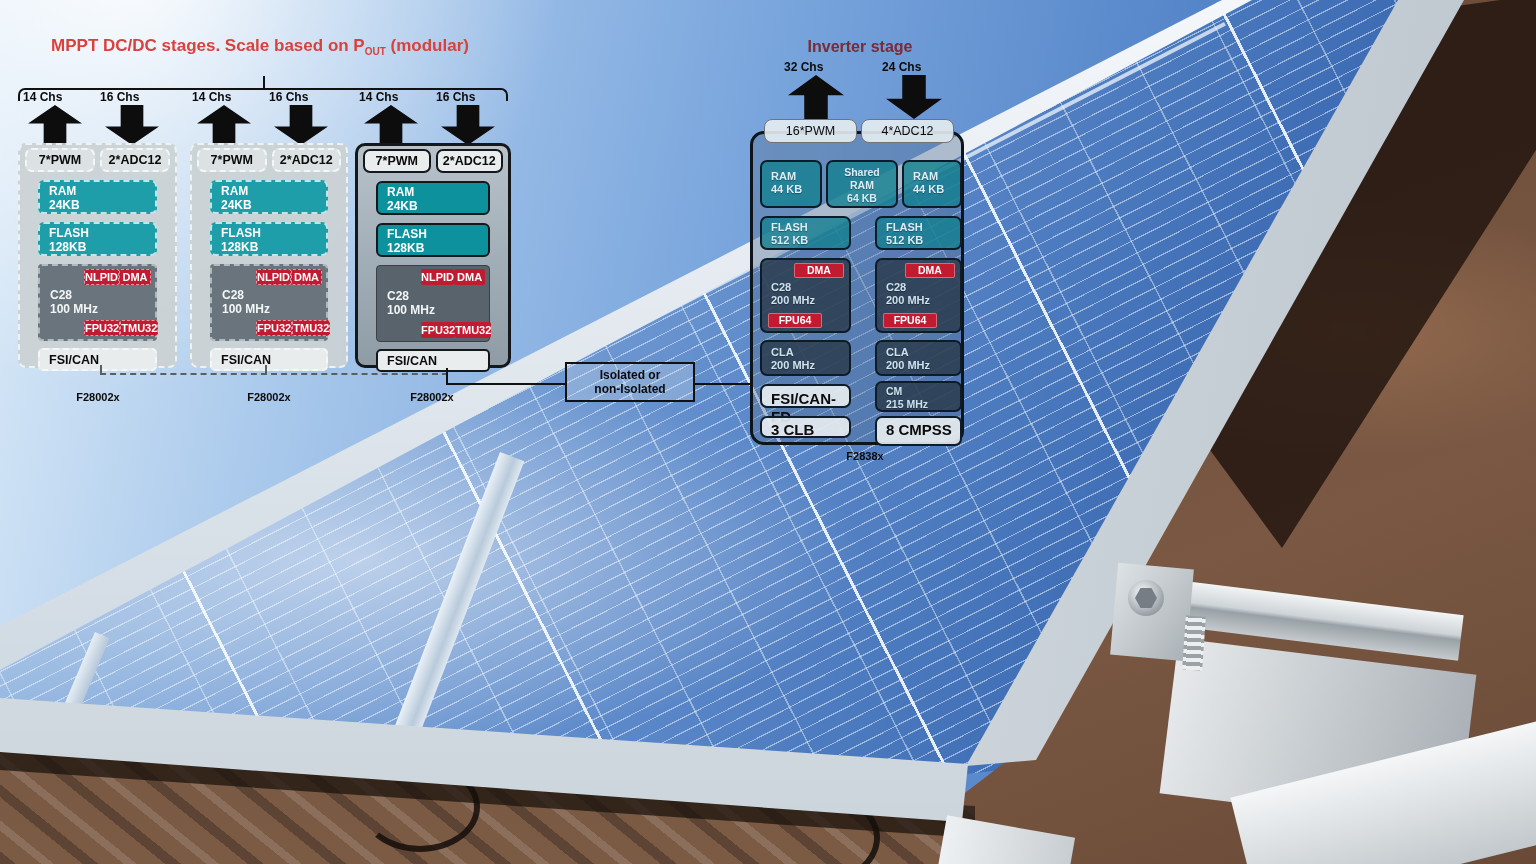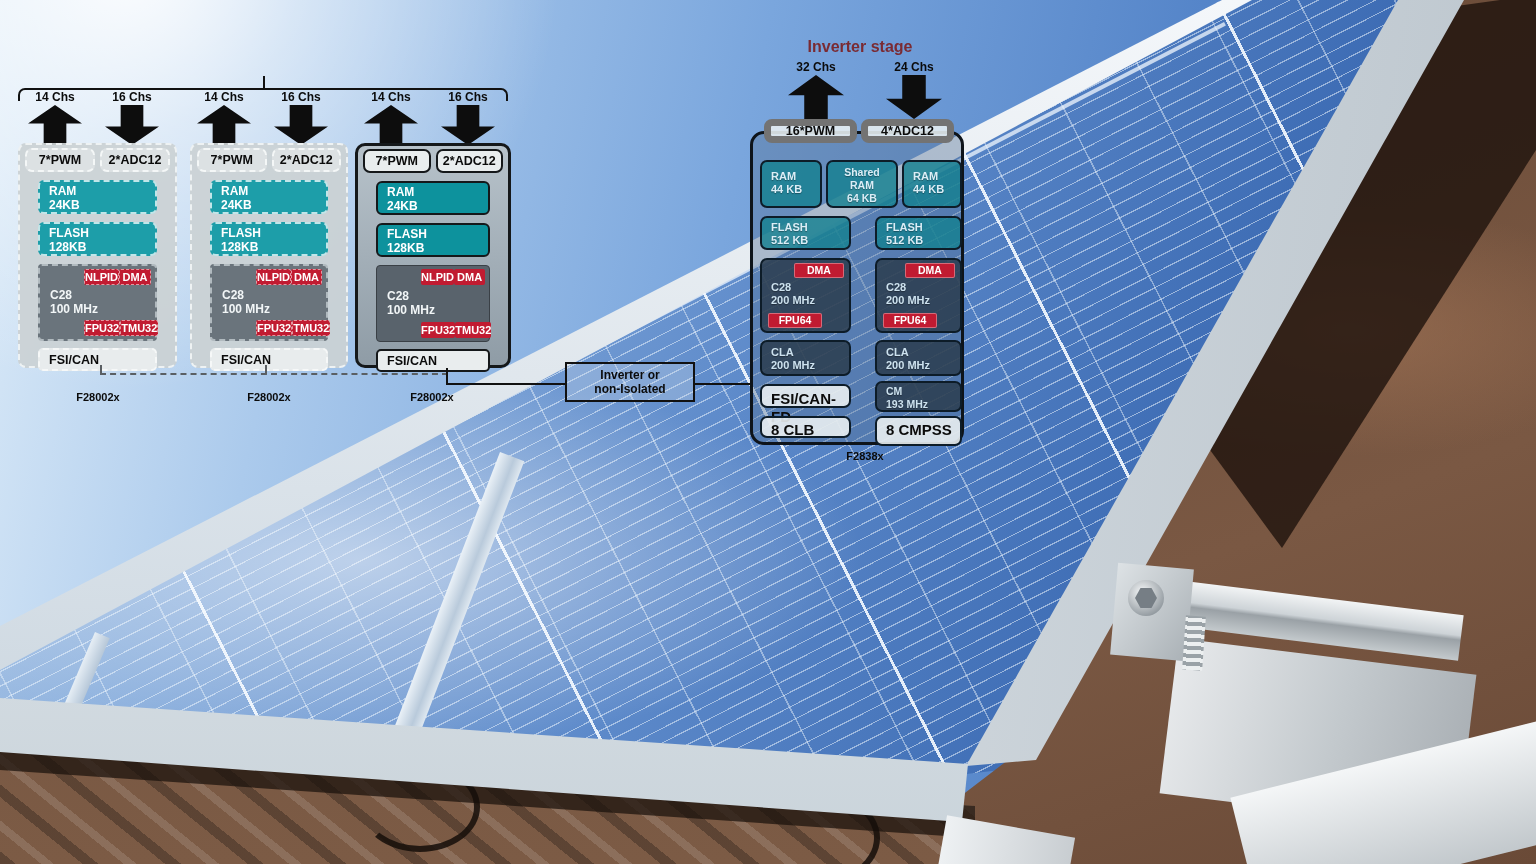--- a/index.html
+++ b/index.html
@@ -67,21 +67,21 @@
   .diagram{position:absolute;inset:0;z-index:10;}
   .abs{position:absolute;}
   .mppt-title{left:20px;top:36px;width:480px;text-align:center;
     color:#d9423c;font-size:17px;font-weight:bold;}
   .mppt-title sub{font-size:10px;}
   .inv-title{left:760px;top:38px;width:200px;text-align:center;
     color:#7a2b33;font-size:16px;font-weight:bold;}
   .bracket{left:18px;top:88px;width:490px;height:13px;border:2px solid #111;
     border-bottom:none;border-radius:7px 7px 0 0;}
   .bracket .tick{position:absolute;left:50%;top:-14px;width:2px;height:14px;background:#111;}
-  .chs-group{width:64px;text-align:center;}
+  .chs-group{width:64px;text-align:left;}
   .chs-label{font-size:12px;font-weight:bold;color:#0b0b0b;height:15px;}
   .arrow{width:54px;height:40px;background:#0d0d0d;margin:0 auto;}
   .arrow.up{clip-path:polygon(50% 0,100% 46%,71% 46%,71% 100%,29% 100%,29% 46%,0 46%);}
   .arrow.down{clip-path:polygon(50% 100%,100% 54%,71% 54%,71% 0,29% 0,29% 54%,0 54%);}
   .arrow.big{width:56px;height:44px;}
 
   .module{position:absolute;top:143px;height:225px;padding:3px 5px;}
   .module.ghost{background:rgba(203,209,212,0.92);border:2px dashed #eef2f3;border-radius:8px;}
   .module.solid{background:linear-gradient(180deg,#b7c2ca,#8f9ca6);border:3px solid #15181a;border-radius:10px;}
   .io-row{display:flex;gap:5px;height:24px;}
@@ -114,22 +114,22 @@
   .dash-h{left:100px;top:373px;width:348px;border-top:2px dashed #5a5f63;}
   .dash-v{top:365px;height:9px;border-left:2px dashed #5a5f63;}
   .line{background:#111;}
   .link-box{left:565px;top:362px;width:130px;height:40px;border:2.5px solid #111;
     background:rgba(214,227,238,0.28);display:flex;flex-direction:column;align-items:center;
     justify-content:center;font-size:12px;font-weight:bold;color:#0b0b0b;line-height:1.2;}
 
   .inv{left:750px;top:131px;width:214px;height:314px;border:3px solid #0e141a;border-radius:14px;
     background:rgba(86,115,150,0.42);}
   .inv-io{top:119px;height:24px;width:93px;display:flex;align-items:center;justify-content:center;
-    background:rgba(230,237,241,0.9);border:7px solid #737373;border-radius:8px;
-    font-size:12.5px;font-weight:bold;color:#0b0b0b;z-index:12;}
+    background:rgba(230,237,241,0.9);border:1px solid #737373;border-radius:8px;
+    font-size:12.5px;font-weight:normal;color:#0b0b0b;z-index:12;}
   .inv-box{position:absolute;border:2px solid #0d1c28;border-radius:7px;
     font-weight:bold;font-size:11px;line-height:1.2;text-shadow:0 1px 1px rgba(0,0,0,0.35);}
   .inv-box span{display:block;}
   .inv-teal{background:rgba(21,128,144,0.82);color:#dbeef7;padding:8px 0 0 9px;}
   .inv-teal.ctr{text-align:center;padding:4px 0 0 0;font-size:10.5px;line-height:1.25;}
   .inv-dark{background:rgba(43,60,78,0.86);color:#cde2ef;}
   .inv-light{background:rgba(233,238,241,0.9);color:#0b0b0b;text-shadow:none;
     padding:4px 0 0 9px;font-size:15px;}
   .inv-chip{position:absolute;background:#c11b31;color:#fff;font-size:10.5px;font-weight:bold;
     display:flex;align-items:center;justify-content:center;height:15px;border-radius:2px;
@@ -161,20 +161,23 @@
   <div class="hw rail"></div>
   <div class="hw plate"></div>
   <div class="hw clamp"></div>
   <div class="hw hexbolt"></div>
   <div class="hw bolt"></div>
   <div class="hw beam"></div>
   <div class="hw post"></div>
 
   <div class="diagram">
 
+    <div class="abs mppt-title">
+      <span>MPPT DC/DC stages. Scale based on P</span><sub>OUT</sub><span> (modular)</span>
+    </div>
 
     <div class="abs bracket">
         <div class="tick"></div>
       </div>
 
     <div class="abs chs-group" style="left:23px;top:90px">
       <div class="chs-label">14 Chs</div>
       <div class="arrow up"></div>
     </div>
     <div class="abs chs-group" style="left:100px;top:90px">
@@ -292,21 +295,21 @@
     <div class="abs part-label" style="left:229px;top:391px;width:80px">F28002x</div>
     <div class="abs part-label" style="left:392px;top:391px;width:80px">F28002x</div>
 
     <div class="abs dash-h"></div>
     <div class="abs dash-v" style="left:100px"></div>
     <div class="abs dash-v" style="left:265px"></div>
     <div class="abs line" style="left:446px;top:368px;width:2px;height:17px"></div>
     <div class="abs line" style="left:446px;top:383px;width:120px;height:2px"></div>
     <div class="abs line" style="left:694px;top:383px;width:58px;height:2px"></div>
     <div class="abs link-box">
-      <span>Inverter or</span>
+      <span>Isolated or</span>
       <span>non-Isolated</span>
     </div>
 
     <div class="abs inv-title">Inverter stage</div>
     <div class="abs chs-group" style="left:784px;top:60px">
       <div class="chs-label">32 Chs</div>
       <div class="arrow up big"></div>
     </div>
     <div class="abs chs-group" style="left:882px;top:60px">
       <div class="chs-label">24 Chs</div>
@@ -357,21 +360,21 @@
         <span>CLA</span>
         <span>200 MHz</span>
       </div>
       <div class="inv-box inv-dark pad-s" style="left:122px;top:206px;width:87px;height:36px">
         <span>CLA</span>
         <span>200 MHz</span>
       </div>
       <div class="inv-box inv-light" style="left:7px;top:250px;width:91px;height:24px">FSI/CAN-FD</div>
       <div class="inv-box inv-dark" style="left:122px;top:247px;width:87px;height:31px;font-size:10.5px;padding:2px 0 0 9px">
         <span>CM</span>
-        <span>193 MHz</span>
-      </div>
-      <div class="inv-box inv-light" style="left:7px;top:282px;width:91px;height:22px;padding-top:3px">8 CLB</div>
+        <span>215 MHz</span>
+      </div>
+      <div class="inv-box inv-light" style="left:7px;top:282px;width:91px;height:22px;padding-top:3px">3 CLB</div>
       <div class="inv-box inv-light" style="left:122px;top:282px;width:87px;height:30px;padding-top:3px">8 CMPSS</div>
     </div>
 
     <div class="abs part-label" style="left:810px;top:450px;width:110px">F2838x</div>
   </div>
 </div>
 
 </body></html>

